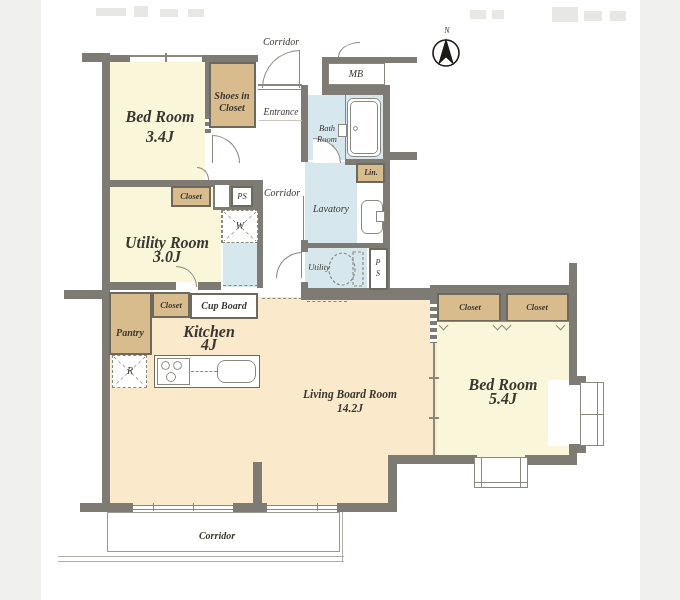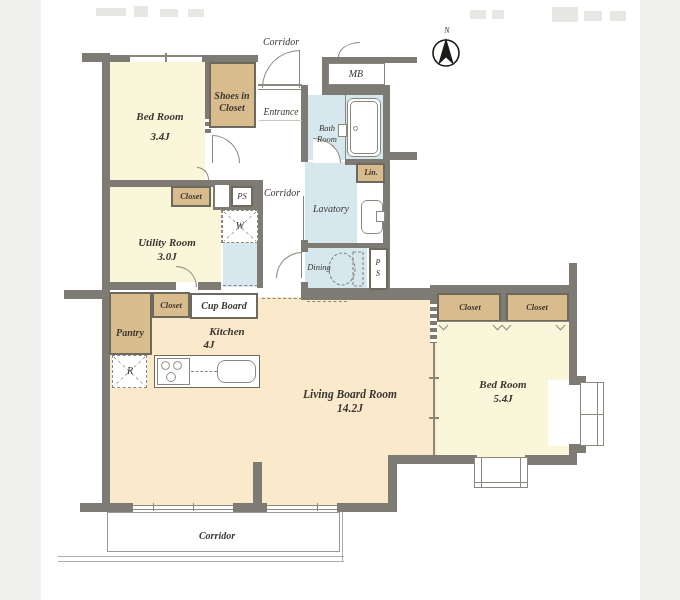--- a/index.html
+++ b/index.html
@@ -19,21 +19,21 @@
   .blue{background:var(--wet-blue);}
   .tanbox{position:absolute;background:var(--closet-tan);border:2px solid var(--boxborder);box-sizing:border-box;}
   .whitebox{position:absolute;background:#ffffff;border:2px solid var(--boxborder);box-sizing:border-box;}
   .plainwhite{position:absolute;background:#ffffff;}
   .thin{position:absolute;background:var(--line);}
   .fix{position:absolute;background:#ffffff;border:1.2px solid var(--line);box-sizing:border-box;}
   .arc{position:absolute;box-sizing:border-box;border:0 solid var(--line);}
   .lbl{position:absolute;transform:translate(-50%,-50%);font-style:italic;color:var(--text);
        white-space:nowrap;text-align:center;line-height:1.2;}
   .s8{font-size:8px;} .s85{font-size:8.5px;} .s9{font-size:10px;} .s95{font-size:9.5px;}
-  .s10{font-size:11px;font-weight:bold;} .s11{font-size:11.5px;font-weight:bold;}
+  .s10{font-size:16px;font-weight:bold;} .s11{font-size:11.5px;font-weight:bold;}
   .bold{font-weight:bold;}
   .ghost{position:absolute;background:#e7e7e4;}
   .chev{position:absolute;width:6px;height:6px;border-right:1.2px solid var(--line);
         border-bottom:1.2px solid var(--line);transform:rotate(45deg);}
   .dashv{position:absolute;border-left:1.5px dashed var(--line);}
   .dashh{position:absolute;border-top:1.5px dashed var(--line);}
   .hatch{position:absolute;width:7px;background:repeating-linear-gradient(180deg,var(--wall) 0 4px,#ffffff 4px 7px);}
 </style>
 </head>
 <body>
@@ -218,27 +218,27 @@
   <div class="lbl s85" style="left:327px;top:128px;">Bath</div>
   <div class="lbl s85" style="left:327px;top:139px;">Room</div>
   <div class="lbl s9" style="left:282px;top:193px;">Corridor</div>
   <div class="lbl s85 bold" style="left:191px;top:196px;">Closet</div>
   <div class="lbl s85" style="left:242px;top:196px;">PS</div>
   <div class="lbl s8 bold" style="left:371px;top:173px;">Lin.</div>
   <div class="lbl s9" style="left:331px;top:209px;">Lavatory</div>
   <div class="lbl s10" style="left:167px;top:243px;">Utility Room</div>
   <div class="lbl s10" style="left:167px;top:257px;">3.0J</div>
   <div class="lbl s9" style="left:240px;top:226px;">W</div>
-  <div class="lbl s85" style="left:319px;top:267px;">Dining</div>
+  <div class="lbl s85" style="left:319px;top:267px;">Utility</div>
   <div class="lbl s8" style="left:378px;top:263px;">P</div>
   <div class="lbl s8" style="left:378px;top:274px;">S</div>
   <div class="lbl s85 bold" style="left:171px;top:305px;">Closet</div>
   <div class="lbl s9 bold" style="left:224px;top:306px;">Cup Board</div>
   <div class="lbl s9 bold" style="left:130px;top:333px;font-family:Liberation Serif, serif;">Pantry</div>
-  <div class="lbl s10" style="left:209px;top:332px;margin-left:18px;">Kitchen</div>
+  <div class="lbl s10" style="left:209px;top:332px;">Kitchen</div>
   <div class="lbl s10" style="left:209px;top:345px;">4J</div>
   <div class="lbl s9" style="left:130px;top:371px;">R</div>
   <div class="lbl s11" style="left:350px;top:395px;">Living Board Room</div>
   <div class="lbl s11" style="left:350px;top:409px;">14.2J</div>
   <div class="lbl s10" style="left:503px;top:385px;">Bed Room</div>
   <div class="lbl s10" style="left:503px;top:399px;">5.4J</div>
   <div class="lbl s85 bold" style="left:470px;top:307px;">Closet</div>
   <div class="lbl s85 bold" style="left:537px;top:307px;">Closet</div>
   <div class="lbl s9 bold" style="left:217px;top:536px;">Corridor</div>
   <div class="lbl s8" style="left:447px;top:31px;">N</div>

